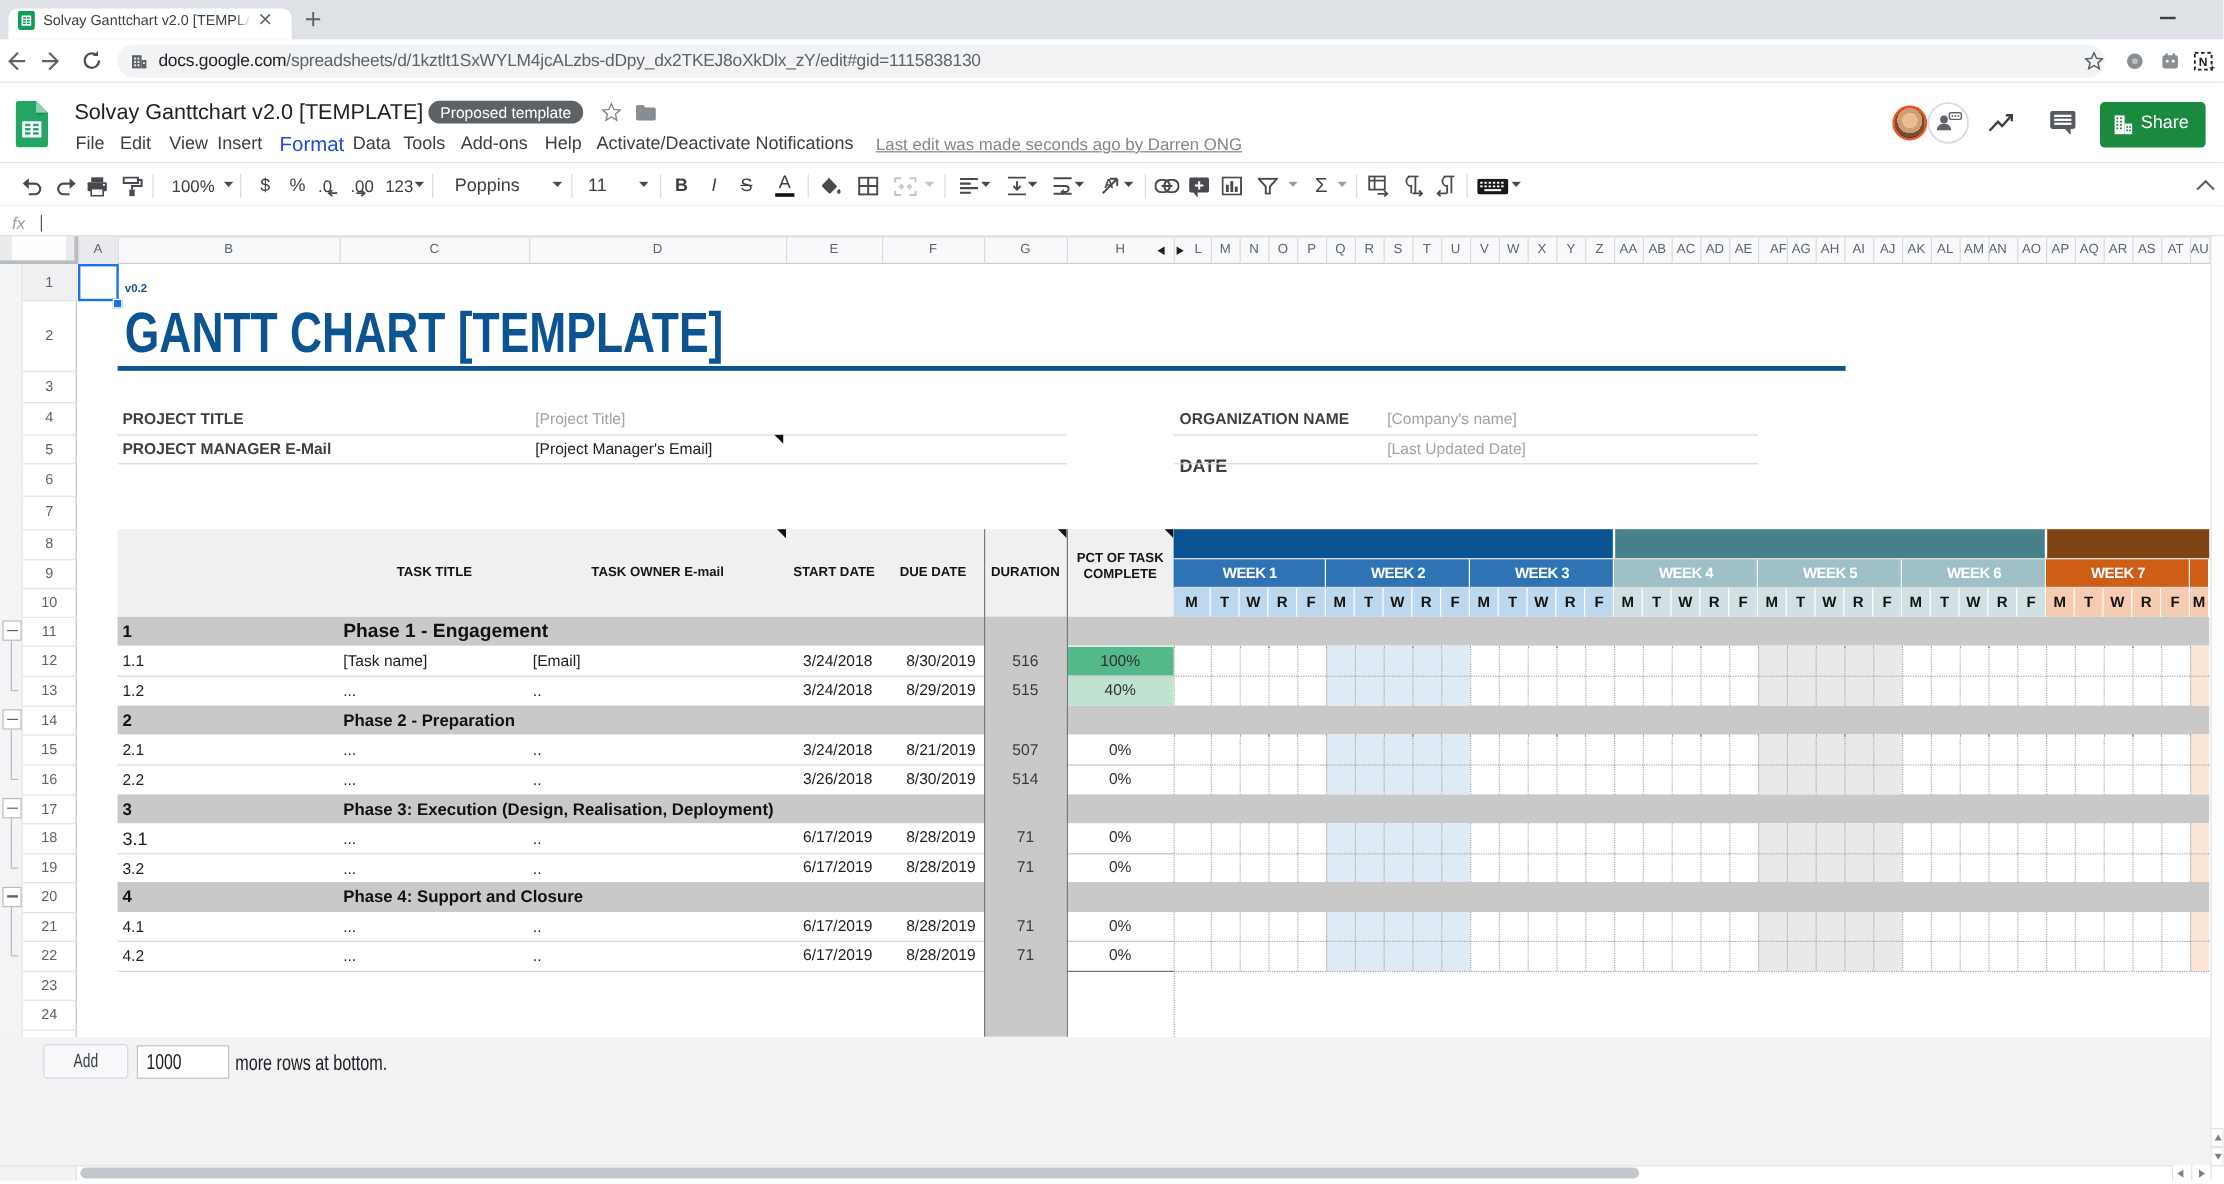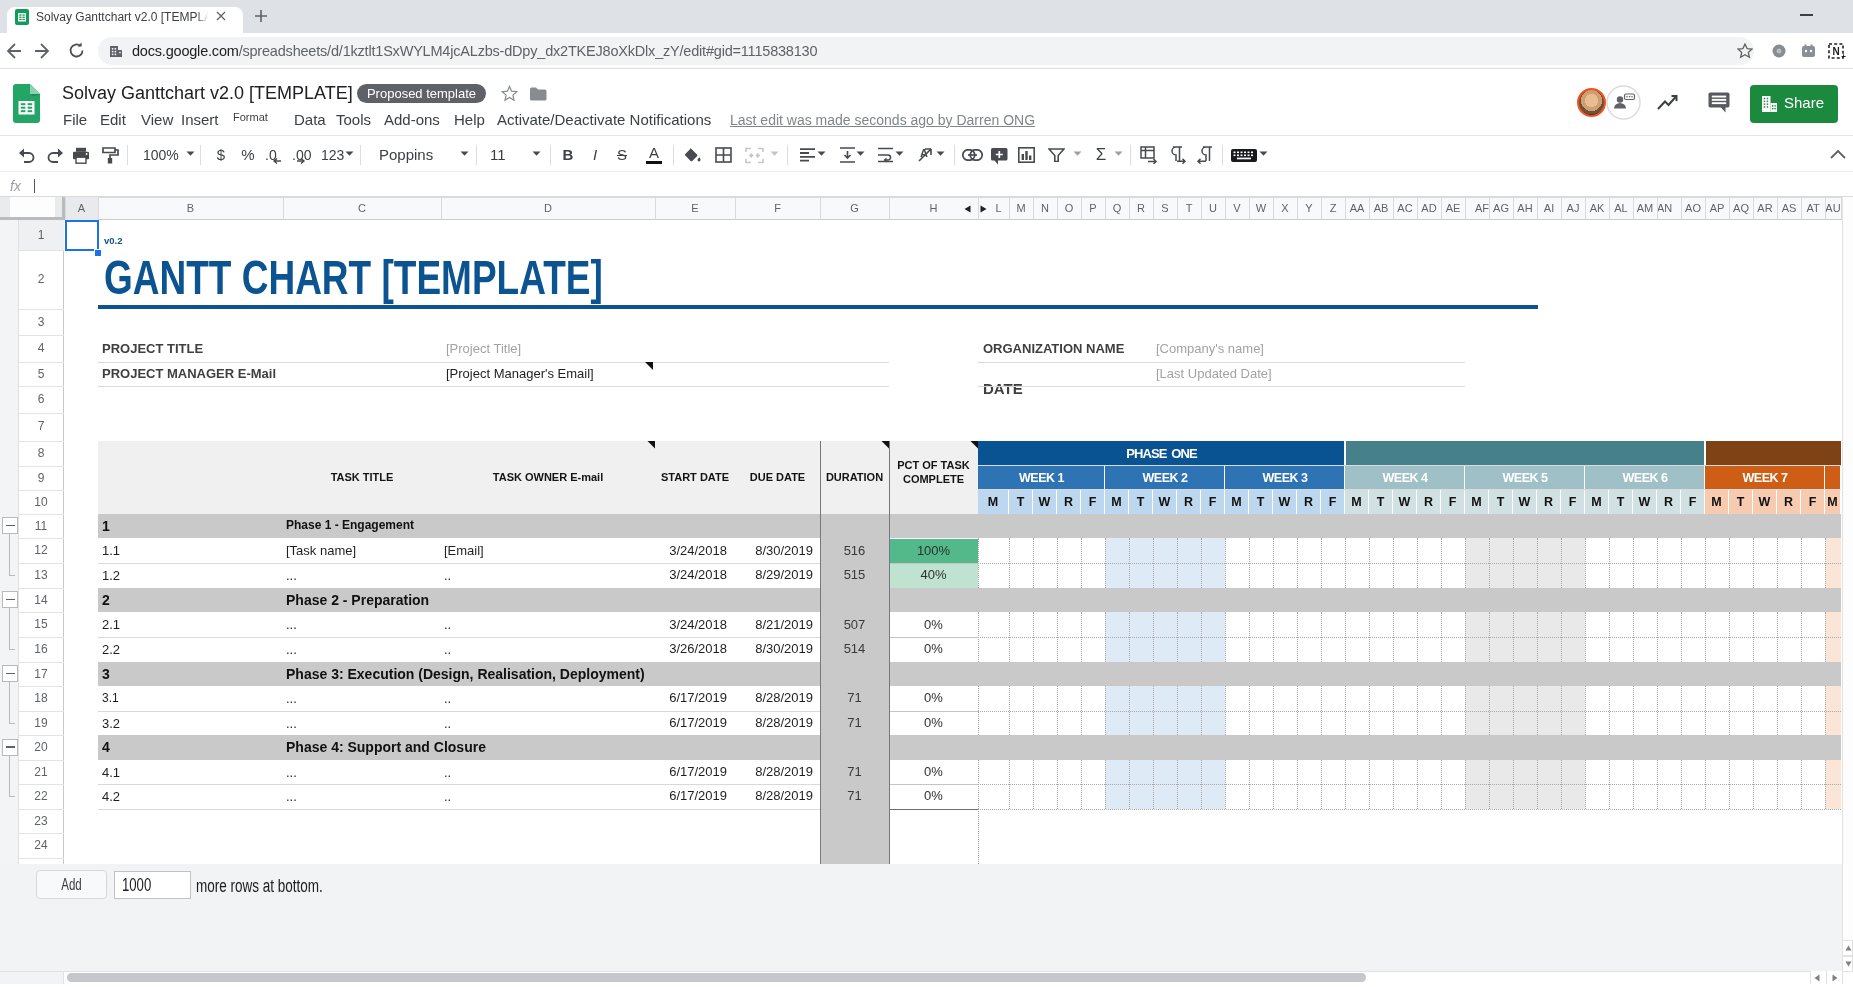--- a/index.html
+++ b/index.html
@@ -91,21 +91,21 @@
 <svg style="position:absolute;left:501px;top:85px" width="17" height="17" viewBox="0 0 17 17" fill="none">
       <path d="M8.5 1.5 L10.6 6.2 L15.8 6.7 L11.9 10.1 L13 15.2 L8.5 12.5 L4 15.2 L5.1 10.1 L1.2 6.7 L6.4 6.2 Z" stroke="#84898e" stroke-width="1.2"></path>
     </svg>
 <svg style="position:absolute;left:529px;top:87px" width="18" height="14" viewBox="0 0 18 14" fill="none">
       <path d="M1 2 a1.5 1.5 0 0 1 1.5 -1.5 H7 L9 2.5 H16 a1.5 1.5 0 0 1 1.5 1.5 V12 a1.5 1.5 0 0 1 -1.5 1.5 H2.5 A1.5 1.5 0 0 1 1 12 Z" fill="#878c91"></path>
     </svg>
 <div class="t" style="left:63px;top:112px;font-size:15px;color:#3c4043;font-weight:400;">File</div>
 <div class="t" style="left:100px;top:112px;font-size:15px;color:#3c4043;font-weight:400;">Edit</div>
 <div class="t" style="left:141px;top:112px;font-size:15px;color:#3c4043;font-weight:400;">View</div>
 <div class="t" style="left:181px;top:112px;font-size:15px;color:#3c4043;font-weight:400;">Insert</div>
-<div class="t" style="left:233px;top:112px;font-size:11px;color:#404040;font-weight:400;">Format</div>
+<div class="t" style="left:233px;top:112px;font-size:17px;color:#1d4ed8;font-weight:400;">Format</div>
 <div class="t" style="left:294px;top:112px;font-size:15px;color:#3c4043;font-weight:400;">Data</div>
 <div class="t" style="left:336px;top:112px;font-size:15px;color:#3c4043;font-weight:400;">Tools</div>
 <div class="t" style="left:384px;top:112px;font-size:15px;color:#3c4043;font-weight:400;">Add-ons</div>
 <div class="t" style="left:454px;top:112px;font-size:15px;color:#3c4043;font-weight:400;">Help</div>
 <div class="t" style="left:497px;top:112px;font-size:15px;color:#3c4043;font-weight:400;">Activate/Deactivate Notifications</div>
 <div class="t" style="left:730px;top:113px;font-size:14px;color:#80868b;font-weight:400;text-decoration:underline">Last edit was made seconds ago by Darren ONG</div>
 <div style="left:1577px;top:88px;width:29px;height:29px;border-radius:50%;border:2.5px solid #f4511e;background:radial-gradient(circle at 50% 42%,#e8bd92 0 34%,#cf9f73 34% 55%,#6b5138 55% 72%,#3e3226 72%)"></div>
 <svg style="position:absolute;left:1606px;top:85px" width="35" height="35" viewBox="0 0 35 35" fill="none">
       <circle cx="17.5" cy="17.5" r="16.5" fill="#fff" stroke="#dadce0" stroke-width="1.5"></circle>
       <circle cx="14" cy="14.5" r="3.2" fill="#5f6368"></circle>
@@ -517,21 +517,20 @@
 <div class="t" style="left:820px;top:440.5px;width:69px;height:73.0px;line-height:73.0px;text-align:center;font-size:11px;color:#141414;font-weight:700;">DURATION</div>
 <div class="t" style="left:889px;top:457.5px;width:89px;text-align:center;font-size:11px;line-height:14px;color:#141414;font-weight:700;white-space:normal">PCT OF TASK<br>COMPLETE</div>
 <div style="left:647px;top:440.5px;width:8px;height:8px;background:#111;clip-path:polygon(0 0,100% 0,100% 100%)"></div>
 <div style="left:881px;top:440.5px;width:8px;height:8px;background:#111;clip-path:polygon(0 0,100% 0,100% 100%)"></div>
 <div style="left:970px;top:440.5px;width:8px;height:8px;background:#111;clip-path:polygon(0 0,100% 0,100% 100%)"></div>
 <div style="left:978px;top:440.5px;width:367px;height:25.0px;background:#0a5392"></div>
 <div style="left:1345px;top:440.5px;width:360px;height:25.0px;background:#45808b"></div>
 <div style="left:1705px;top:440.5px;width:136px;height:25.0px;background:#7e4214"></div>
 <div style="left:1344px;top:440.5px;width:2px;height:25.0px;background:#fff"></div>
 <div style="left:1704px;top:440.5px;width:2px;height:25.0px;background:#fff"></div>
-<div class="t" style="left:978px;top:440.5px;width:367px;height:25.0px;line-height:25.0px;text-align:center;font-size:13px;color:#fff;font-weight:700;letter-spacing:-0.9px;word-spacing:2px">PHASE ONE</div>
 <div style="left:978px;top:465.5px;width:126px;height:24.0px;background:#2e74b5"></div>
 <div class="t" style="left:978px;top:465.5px;width:127px;height:24.0px;line-height:24.0px;text-align:center;font-size:12.5px;color:#fff;font-weight:700;letter-spacing:-0.5px">WEEK 1</div>
 <div style="left:1105px;top:465.5px;width:119px;height:24.0px;background:#2e74b5"></div>
 <div class="t" style="left:1105px;top:465.5px;width:120px;height:24.0px;line-height:24.0px;text-align:center;font-size:12.5px;color:#fff;font-weight:700;letter-spacing:-0.5px">WEEK 2</div>
 <div style="left:1225px;top:465.5px;width:119px;height:24.0px;background:#2e74b5"></div>
 <div class="t" style="left:1225px;top:465.5px;width:120px;height:24.0px;line-height:24.0px;text-align:center;font-size:12.5px;color:#fff;font-weight:700;letter-spacing:-0.5px">WEEK 3</div>
 <div style="left:1345px;top:465.5px;width:119px;height:24.0px;background:#9fc0c6"></div>
 <div class="t" style="left:1345px;top:465.5px;width:120px;height:24.0px;line-height:24.0px;text-align:center;font-size:12.5px;color:#fff;font-weight:700;letter-spacing:-0.5px">WEEK 4</div>
 <div style="left:1465px;top:465.5px;width:119px;height:24.0px;background:#9fc0c6"></div>
 <div class="t" style="left:1465px;top:465.5px;width:120px;height:24.0px;line-height:24.0px;text-align:center;font-size:12.5px;color:#fff;font-weight:700;letter-spacing:-0.5px">WEEK 5</div>
@@ -610,21 +609,21 @@
 <div class="t" style="left:1753px;top:489.5px;width:23px;height:24.0px;line-height:24.0px;text-align:center;font-size:12.5px;color:#111;font-weight:700;">W</div>
 <div style="left:1777px;top:489.5px;width:23px;height:24.0px;background:#f7cbaf"></div>
 <div class="t" style="left:1777px;top:489.5px;width:23px;height:24.0px;line-height:24.0px;text-align:center;font-size:12.5px;color:#111;font-weight:700;">R</div>
 <div style="left:1801px;top:489.5px;width:23px;height:24.0px;background:#f7cbaf"></div>
 <div class="t" style="left:1801px;top:489.5px;width:23px;height:24.0px;line-height:24.0px;text-align:center;font-size:12.5px;color:#111;font-weight:700;">F</div>
 <div style="left:1825px;top:489.5px;width:15px;height:24.0px;background:#f7cbaf"></div>
 <div class="t" style="left:1825px;top:489.5px;width:15px;height:24.0px;line-height:24.0px;text-align:center;font-size:12.5px;color:#111;font-weight:700;">M</div>
 <div style="left:820px;top:513.5px;width:69px;height:350.5px;background:#c9c9c9"></div>
 <div style="left:98px;top:513.5px;width:1743px;height:24.5px;background:#c9c9c9"></div>
 <div class="t" style="left:102px;top:518.5px;font-size:14px;color:#111;font-weight:700;">1</div>
-<div class="t" style="left:286px;top:518.5px;font-size:12px;color:#111;font-weight:700;">Phase 1 - Engagement</div>
+<div class="t" style="left:286px;top:518.5px;font-size:16px;color:#111;font-weight:700;">Phase 1 - Engagement</div>
 <div style="left:98px;top:587.5px;width:1743px;height:24.5px;background:#c9c9c9"></div>
 <div class="t" style="left:102px;top:592.5px;font-size:14px;color:#111;font-weight:700;">2</div>
 <div class="t" style="left:286px;top:592.5px;font-size:14px;color:#111;font-weight:700;">Phase 2 - Preparation</div>
 <div style="left:98px;top:661.5px;width:1743px;height:24.5px;background:#c9c9c9"></div>
 <div class="t" style="left:102px;top:666.5px;font-size:14px;color:#111;font-weight:700;">3</div>
 <div class="t" style="left:286px;top:666.5px;font-size:14px;color:#111;font-weight:700;">Phase 3: Execution (Design, Realisation, Deployment)</div>
 <div style="left:98px;top:735px;width:1743px;height:24.5px;background:#c9c9c9"></div>
 <div class="t" style="left:102px;top:740px;font-size:14px;color:#111;font-weight:700;">4</div>
 <div class="t" style="left:286px;top:740px;font-size:14px;color:#111;font-weight:700;">Phase 4: Support and Closure</div>
 <div style="left:1105px;top:538px;width:120px;height:49.5px;background:#deeaf6"></div>
@@ -813,21 +812,21 @@
 <div class="t" style="left:820px;top:612px;width:69px;height:25px;line-height:25px;text-align:center;font-size:13px;color:#3a3a3a;font-weight:400;">507</div>
 <div class="t" style="left:889px;top:612px;width:89px;height:25px;line-height:25px;text-align:center;font-size:13px;color:#2f2f2f;font-weight:400;">0%</div>
 <div style="left:98px;top:637px;width:722px;height:1px;background:#d9d9d9"></div>
 <div class="t" style="left:102px;top:643px;font-size:13px;color:#1f1f1f;font-weight:400;">2.2</div>
 <div class="t" style="left:286px;top:643px;font-size:13px;color:#1f1f1f;font-weight:400;">...</div>
 <div class="t" style="left:444px;top:643px;font-size:13px;color:#1f1f1f;font-weight:400;">..</div>
 <div class="t" style="left:655px;top:637px;width:72px;height:24.5px;line-height:24.5px;text-align:right;font-size:13px;color:#1f1f1f">3/26/2018</div>
 <div class="t" style="left:735px;top:637px;width:78px;height:24.5px;line-height:24.5px;text-align:right;font-size:13px;color:#1f1f1f">8/30/2019</div>
 <div class="t" style="left:820px;top:637px;width:69px;height:24.5px;line-height:24.5px;text-align:center;font-size:13px;color:#3a3a3a;font-weight:400;">514</div>
 <div class="t" style="left:889px;top:637px;width:89px;height:24.5px;line-height:24.5px;text-align:center;font-size:13px;color:#2f2f2f;font-weight:400;">0%</div>
-<div class="t" style="left:102px;top:692px;font-size:12px;color:#1f1f1f;font-weight:400;">3.1</div>
+<div class="t" style="left:102px;top:692px;font-size:15px;color:#1f1f1f;font-weight:400;">3.1</div>
 <div class="t" style="left:286px;top:692px;font-size:13px;color:#1f1f1f;font-weight:400;">...</div>
 <div class="t" style="left:444px;top:692px;font-size:13px;color:#1f1f1f;font-weight:400;">..</div>
 <div class="t" style="left:655px;top:686px;width:72px;height:24.5px;line-height:24.5px;text-align:right;font-size:13px;color:#1f1f1f">6/17/2019</div>
 <div class="t" style="left:735px;top:686px;width:78px;height:24.5px;line-height:24.5px;text-align:right;font-size:13px;color:#1f1f1f">8/28/2019</div>
 <div class="t" style="left:820px;top:686px;width:69px;height:24.5px;line-height:24.5px;text-align:center;font-size:13px;color:#3a3a3a;font-weight:400;">71</div>
 <div class="t" style="left:889px;top:686px;width:89px;height:24.5px;line-height:24.5px;text-align:center;font-size:13px;color:#2f2f2f;font-weight:400;">0%</div>
 <div style="left:98px;top:710.5px;width:722px;height:1px;background:#d9d9d9"></div>
 <div class="t" style="left:102px;top:716.5px;font-size:13px;color:#1f1f1f;font-weight:400;">3.2</div>
 <div class="t" style="left:286px;top:716.5px;font-size:13px;color:#1f1f1f;font-weight:400;">...</div>
 <div class="t" style="left:444px;top:716.5px;font-size:13px;color:#1f1f1f;font-weight:400;">..</div>

